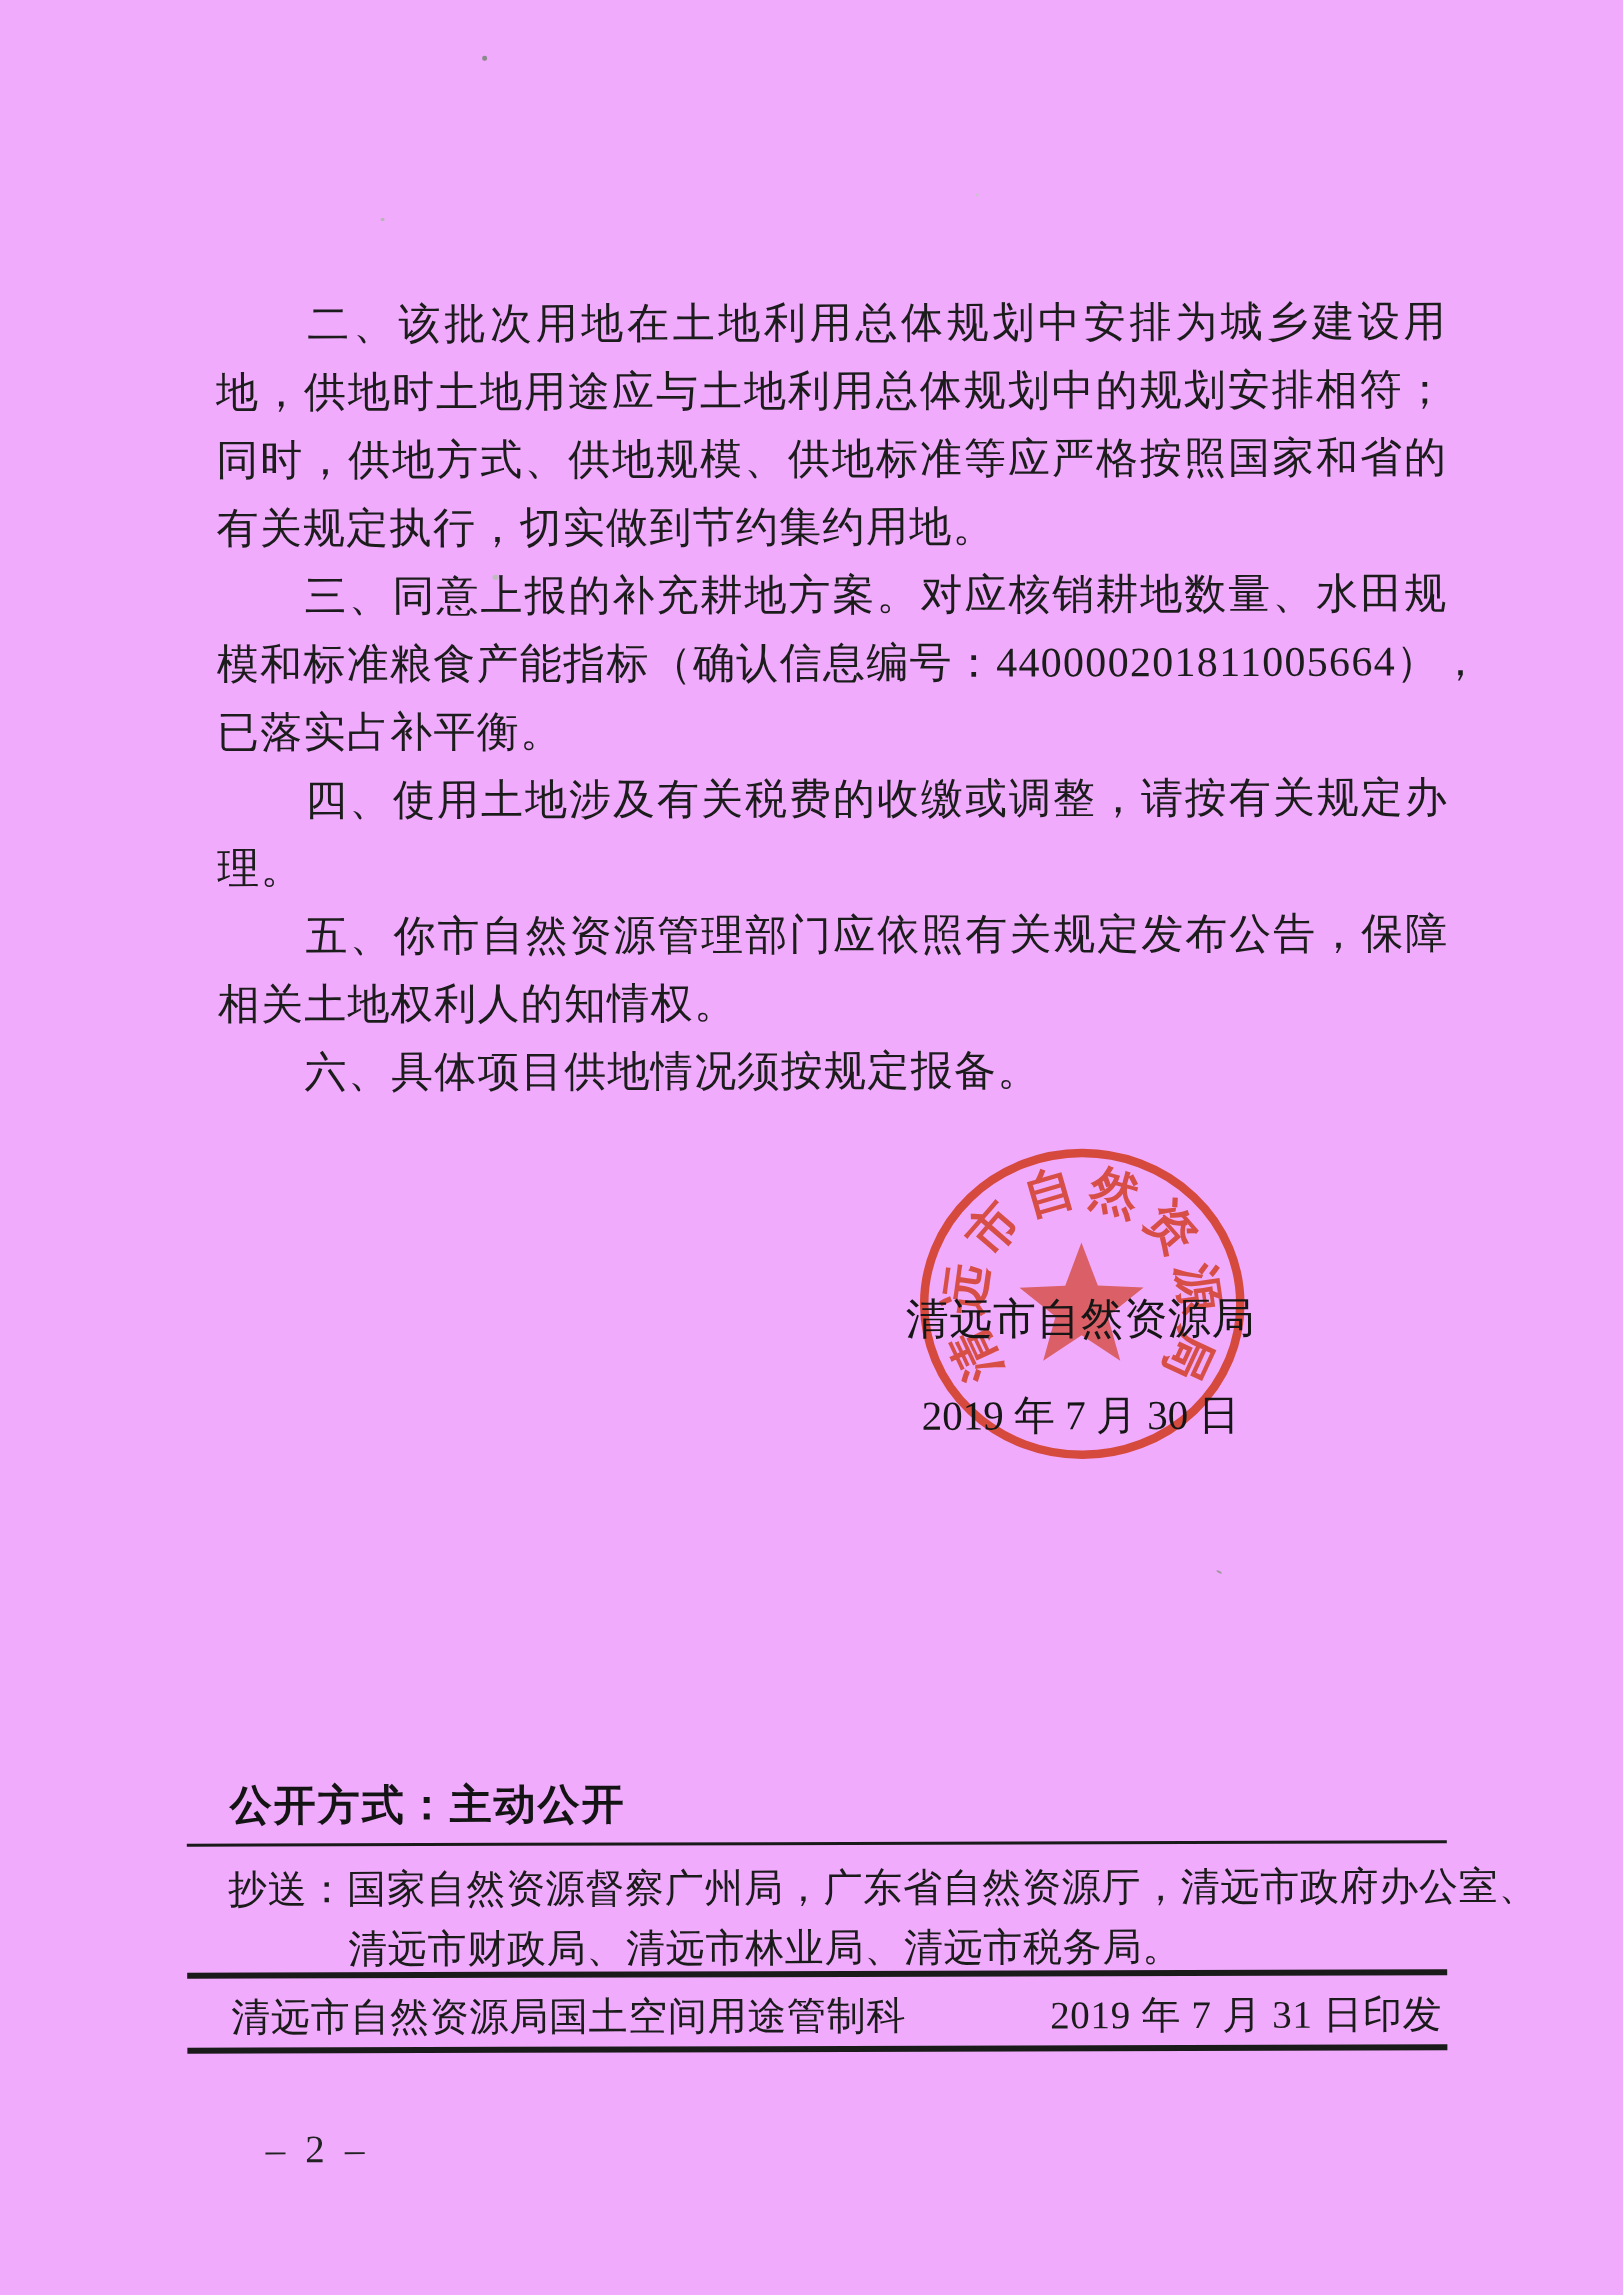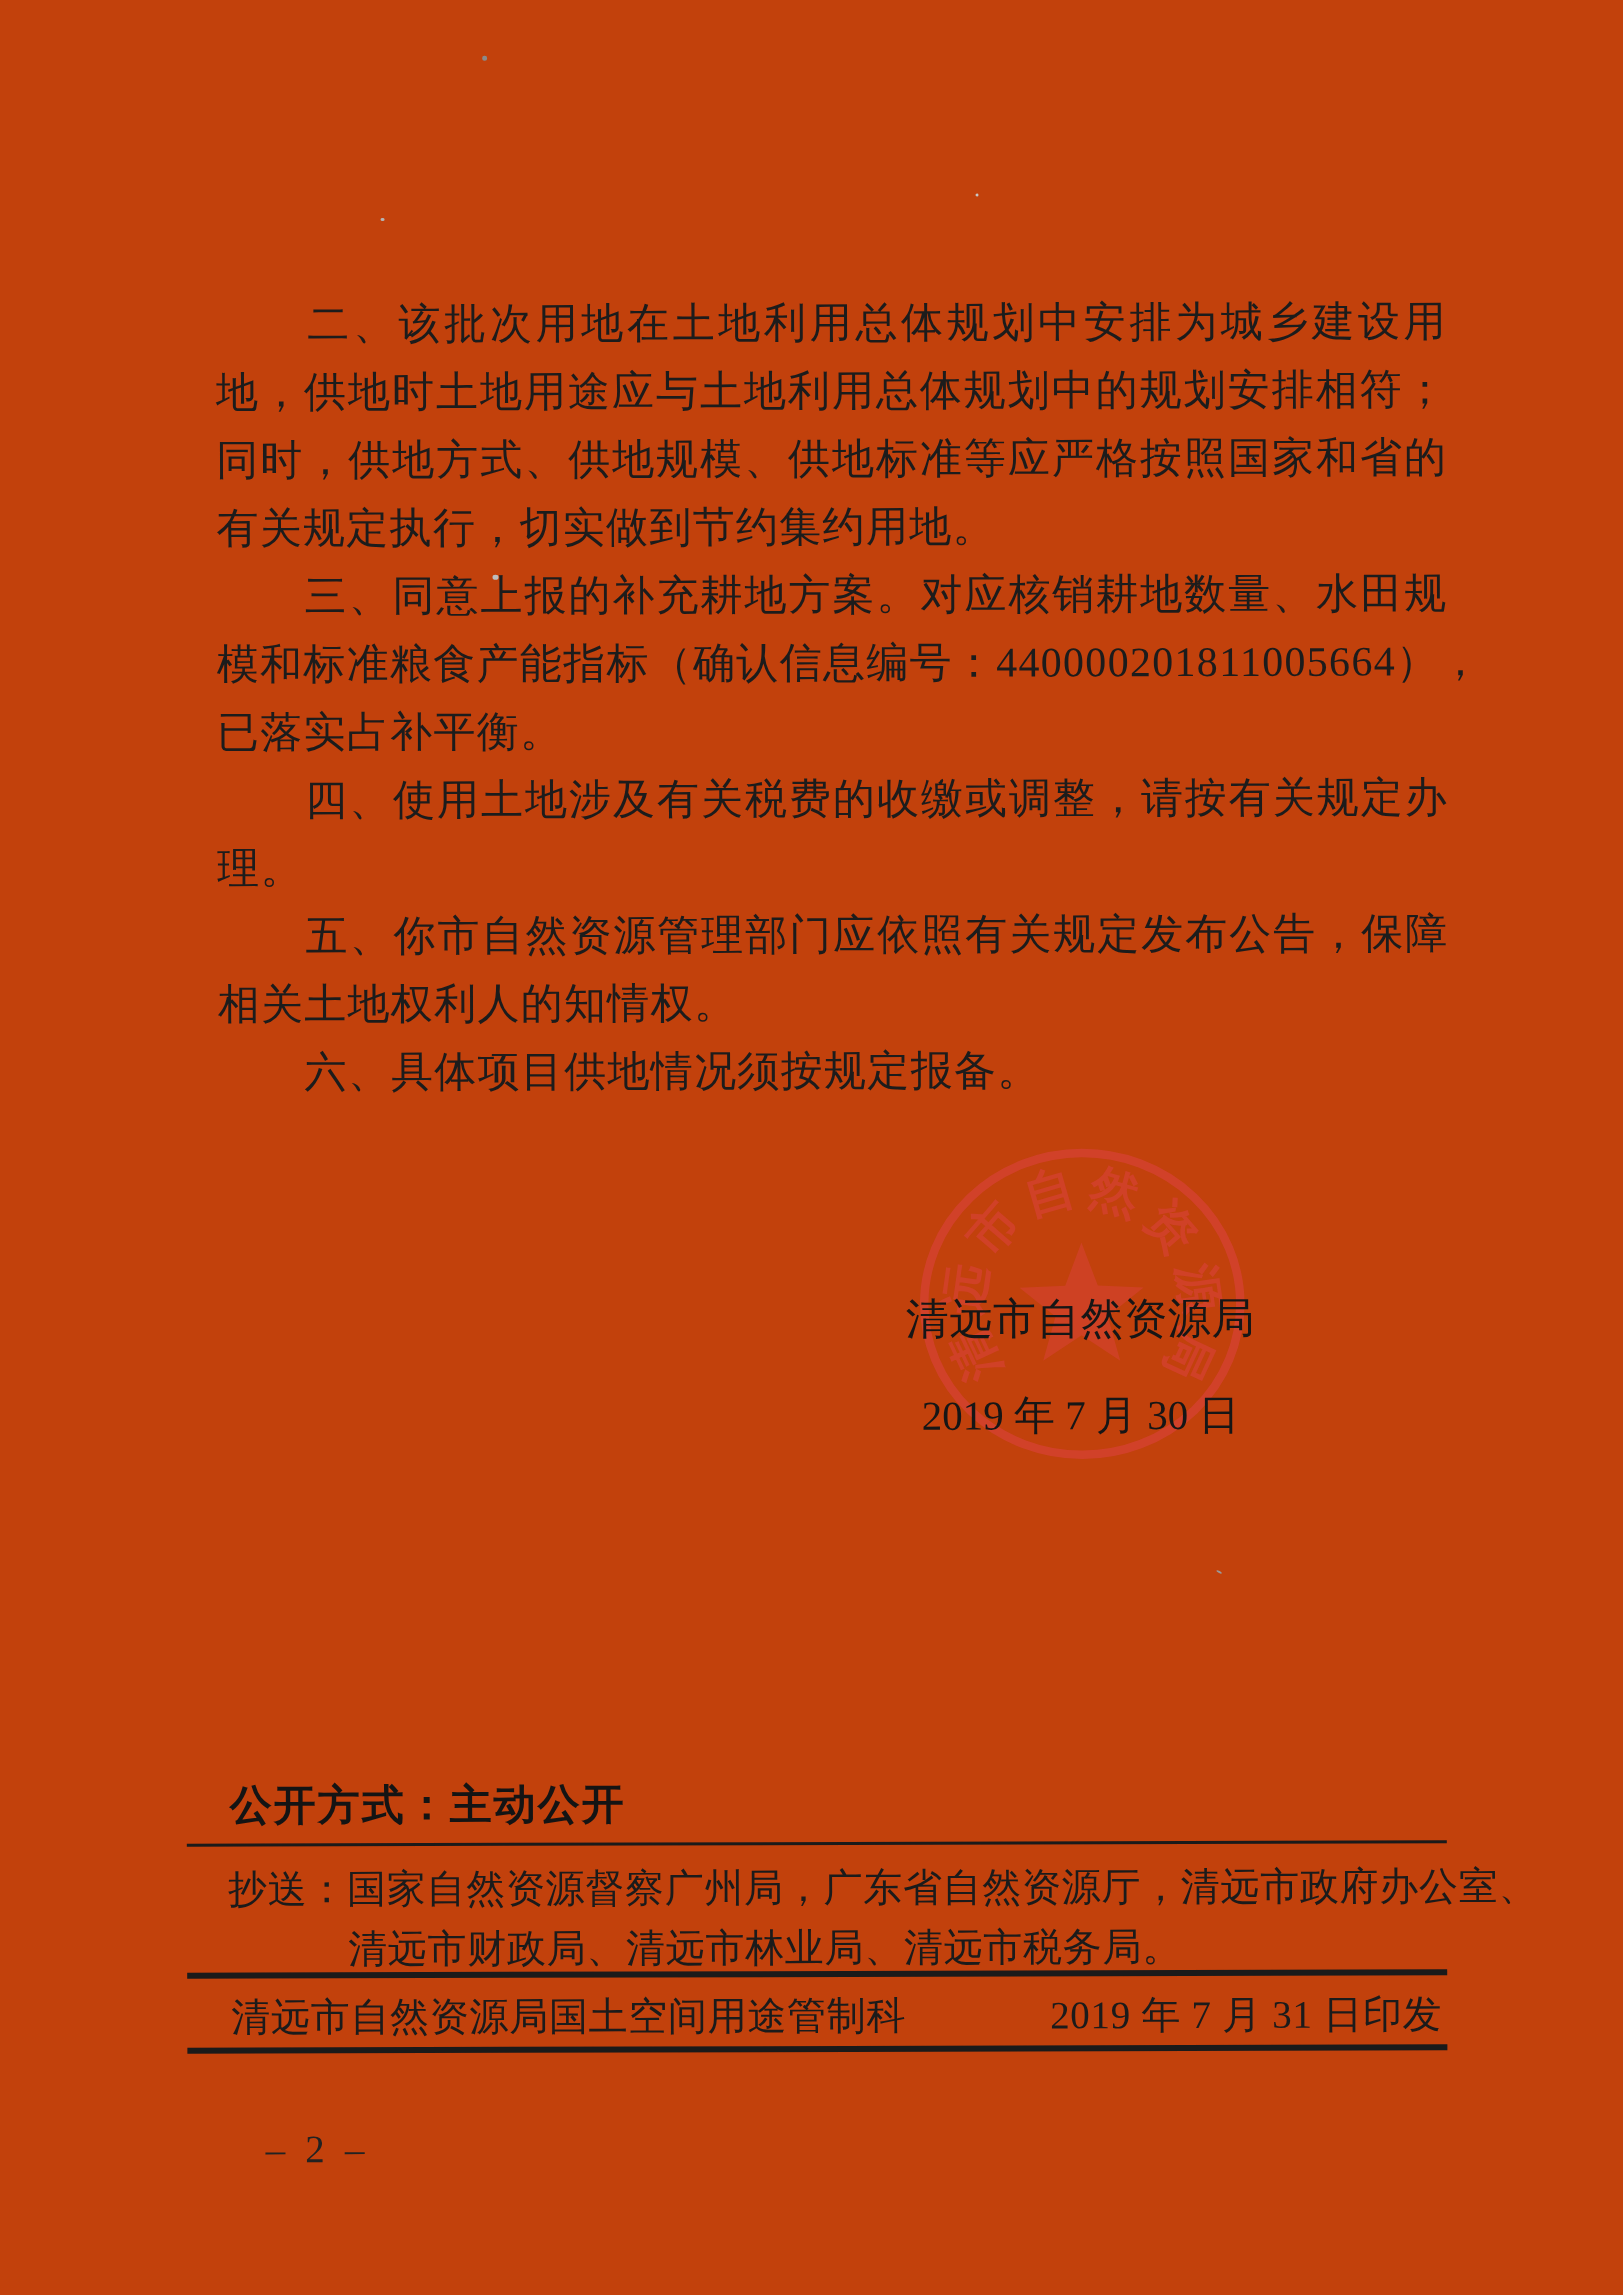--- a/index.html
+++ b/index.html
@@ -1,18 +1,18 @@
 <!DOCTYPE html>
 <html style="font-size:10.5px"><head>
 <meta charset="utf-8">
 <style>
   html,body { margin:0; padding:0; background:#e8e8e6; }
   .page {
     position:relative; width:1623px; height:2295px;
-    background:#c2410c; overflow:hidden;
+    background:#f0abfc; overflow:hidden;
     font-family:"Liberation Serif","DejaVu Serif",serif;
     color:#1b1b1b;
   }
   .doc { position:absolute; inset:0; transform:rotate(-0.15deg); }
 
   
   .bodytext {
     position:absolute; left:218px; top:289px; width:1231px;
     font-size:42px; line-height:68px; letter-spacing:1.3px;
     color:#1c1c1c;

